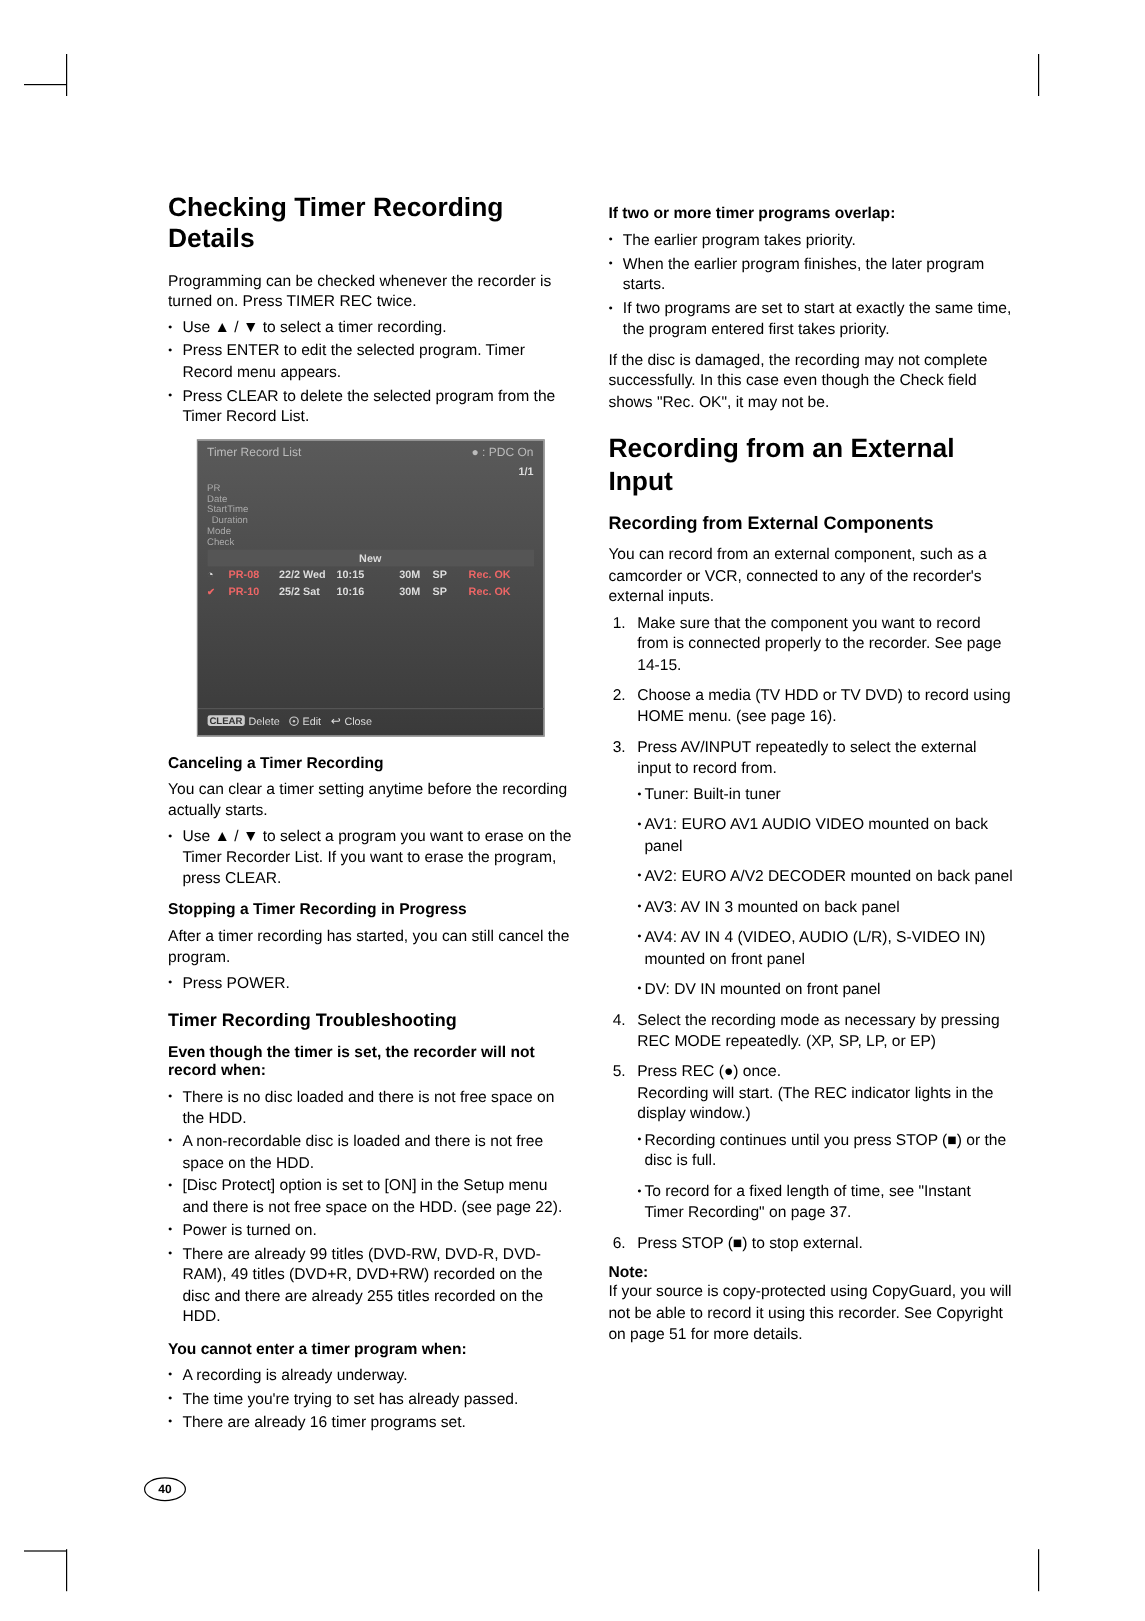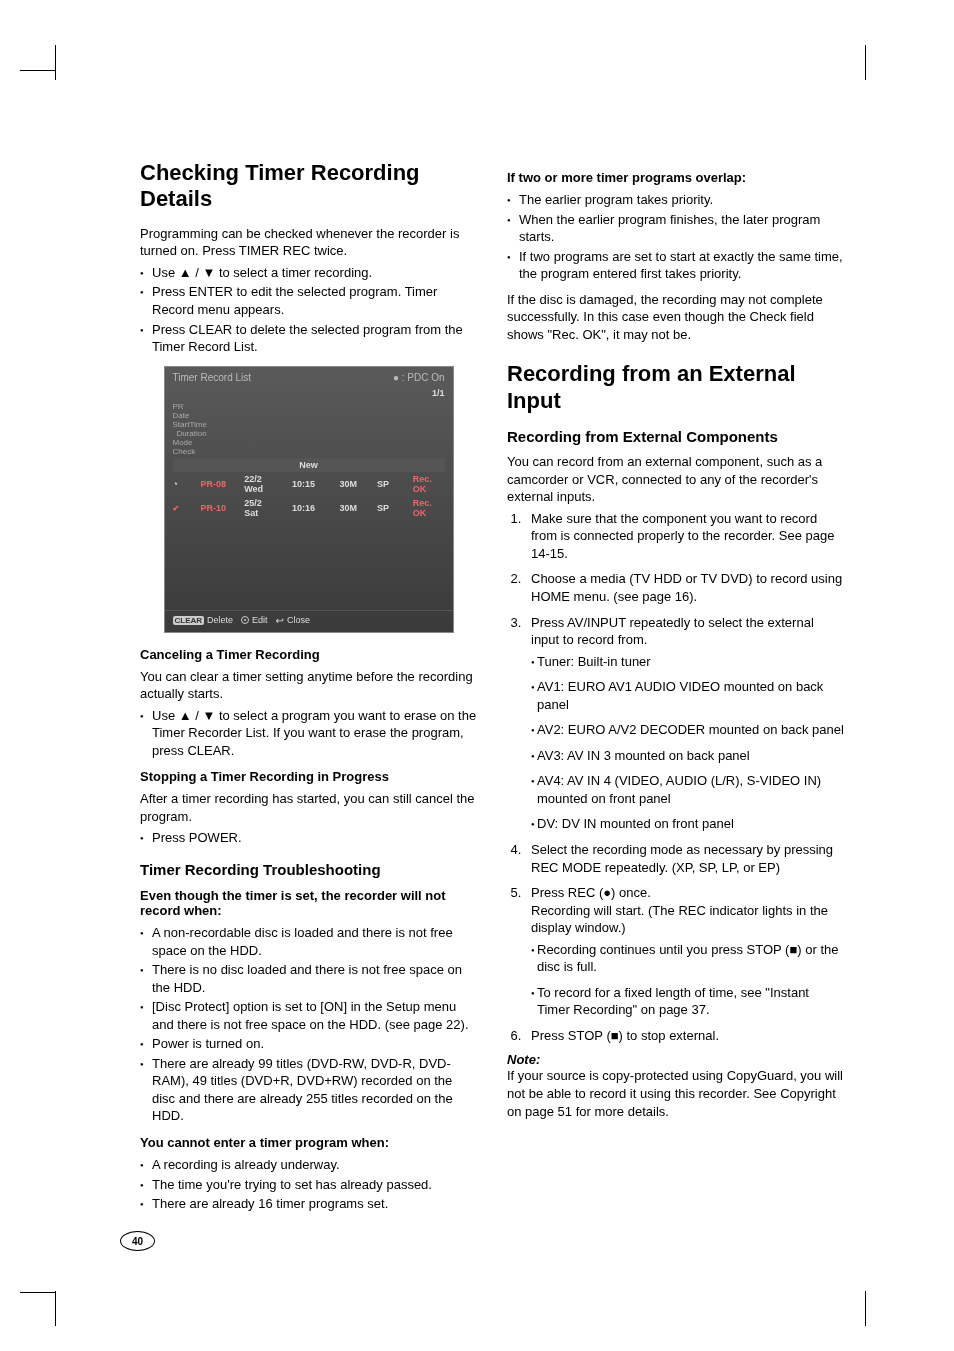--- a/index.html
+++ b/index.html
@@ -24,21 +24,21 @@
     top: 160px;
     left: 140px;
     right: 110px;
     display: flex;
     gap: 30px;
   }
   .col { width: 50%; }
   h1 { font-size: 22px; font-weight: bold; margin-bottom: 12px; line-height: 1.2; }
   h2 { font-size: 15px; font-weight: bold; margin-top: 14px; margin-bottom: 8px; }
   h3 { font-size: 13px; font-weight: bold; margin-top: 10px; margin-bottom: 6px; }
-  .note-label { font-size: 13px; font-weight: bold; font-style: italic; margin-top: 8px; }
+  .note-label { font-size: 13px; font-weight: bold; margin-top: 8px; }
   p { font-size: 13px; line-height: 1.35; margin-bottom: 4px; }
   ul { list-style: none; padding-left: 0; margin-bottom: 8px; }
   ul li { font-size: 13px; line-height: 1.35; padding-left: 12px; position: relative; margin-bottom: 2px; }
   ul li::before { content: "●"; font-size: 6px; position: absolute; left: 0; top: 5px; }
   ol { padding-left: 18px; margin-bottom: 0; }
   ol li { font-size: 13px; line-height: 1.35; padding-left: 6px; margin-bottom: 8px; }
   ol ul { margin-top: 4px; }
 
   .screenshot {
     width: 290px;
@@ -48,21 +48,21 @@
     font-family: Arial, sans-serif;
     color: #ccc;
     font-size: 9px;
   }
   .ss-header { display:flex; justify-content:space-between; padding:5px 8px; font-size:10px; color:#bbb; }
   .ss-sub { display:flex; justify-content:flex-end; padding:0 8px 2px; font-size:9px; color:#ddd; font-weight:bold; }
   .ss-cols { display:flex; padding:2px 8px; font-size:8px; color:#aaa;flex-direction:column; }
   .ss-cols span { display:inline-block; }
   .c-icon{width:18px;} .c-pr{width:42px;} .c-date{width:48px;} .c-st{width:42px;} .c-dur{width:38px;text-align:center;} .c-mode{width:30px;} .c-check{width:48px;}
   .ss-newrow { background:#555; text-align:center; padding:2px 0; font-size:9px; font-weight:bold; color:#ddd; margin:0 8px; }
-  .ss-row { display:flex; padding:2px 8px; font-size:9px; font-weight:bold; color:#ddd; align-items:center;gap:16px; }
+  .ss-row { display:flex; padding:2px 8px; font-size:9px; font-weight:bold; color:#ddd; align-items:center; }
   .ss-row .c-pr { color:#e66; }
   .ss-row .c-check { color:#e66; }
   .ss-icon-clock::before { content:"◔"; font-size:9px; }
   .ss-icon-check::before { content:"✔"; font-size:8px; color:#e66; }
   .ss-empty { height: 90px; }
   .ss-footer { display:flex; justify-content:flex-start; gap:8px; padding:4px 8px 6px; font-size:9px; color:#ddd; border-top:1px solid #555; }
   .ss-footer span { display:inline-flex; align-items:center; gap:3px; }
   .ss-badge { background:#ccc; color:#333; border-radius:2px; padding:0 2px; font-size:8px; font-weight:bold; }
   .ss-dot { display:inline-block; width:8px; height:8px; border:1px solid #ccc; border-radius:50%; position:relative; }
   .ss-dot::after{content:"";position:absolute;inset:2px;border-radius:50%;background:#ccc;}
@@ -162,22 +162,22 @@
 
     <h3>Stopping a Timer Recording in Progress</h3>
     <p>After a timer recording has started, you can still cancel the program.</p>
     <ul>
       <li>Press POWER.</li>
     </ul>
 
     <h2>Timer Recording Troubleshooting</h2>
     <h3>Even though the timer is set, the recorder will not record when:</h3>
     <ul>
+      <li>There is no disc loaded and there is not free space on the HDD.</li>
       <li>A non-recordable disc is loaded and there is not free space on the HDD.</li>
-      <li>There is no disc loaded and there is not free space on the HDD.</li>
       <li>[Disc Protect] option is set to [ON] in the Setup menu and there is not free space on the HDD. (see page 22).</li>
       <li>Power is turned on.</li>
       <li>There are already 99 titles (DVD-RW, DVD-R, DVD-RAM), 49 titles (DVD+R, DVD+RW) recorded on the disc and there are already 255 titles recorded on the HDD.</li>
     </ul>
     <h3>You cannot enter a timer program when:</h3>
     <ul>
       <li>A recording is already underway.</li>
       <li>The time you're trying to set has already passed.</li>
       <li>There are already 16 timer programs set.</li>
     </ul>

